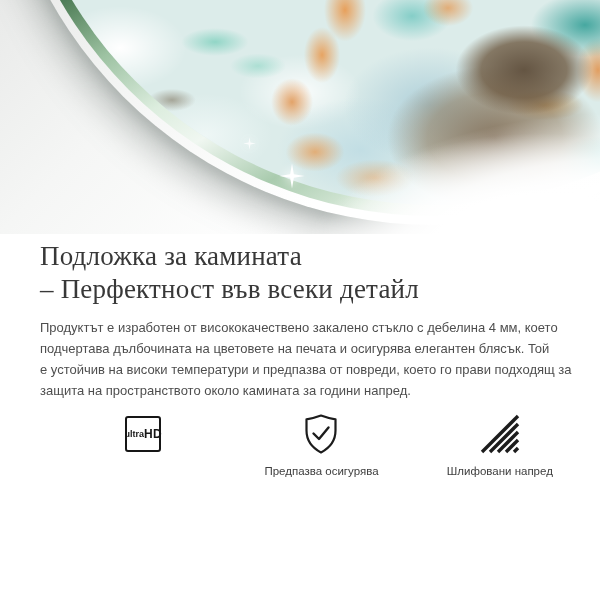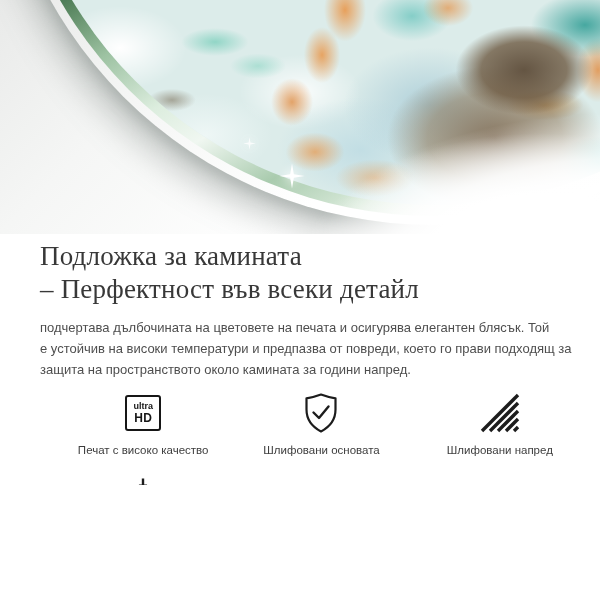--- a/index.html
+++ b/index.html
@@ -57,21 +57,21 @@
   .desc{margin:11px 0 0;font-size:13px;line-height:21px;color:#4e4e4e;}
   .desc-line{display:block;white-space:nowrap;}
 
   
   .features{margin:10px 0 0 14px;width:535px;display:grid;
             grid-template-columns:repeat(3,1fr);row-gap:18px;}
   .feature{display:flex;flex-direction:column;align-items:center;}
   .ficon{height:46px;display:flex;align-items:center;justify-content:center;}
   .flabel{margin-top:8px;font-size:11.5px;color:#3d3d3d;white-space:nowrap;}
   .uhd-box{width:32px;height:32px;border:2px solid #161616;border-radius:3px;
-           display:flex;flex-direction:column;align-items:center;justify-content:center;color:#161616;}
+           display:flex;flex-direction:row;align-items:center;justify-content:center;color:#161616;}
   .uhd-top{font-size:9px;font-weight:700;line-height:10px;}
   .uhd-bottom{font-size:12px;font-weight:800;line-height:15px;letter-spacing:.2px;}
   svg.fsvg{display:block;}
 </style>
 </head>
 <body>
 
 <div class="page">
 
   <div class="hero">
@@ -86,46 +86,46 @@
       <path d="M12 0.5 L13.7 10.3 L23.5 12 L13.7 13.7 L12 23.5 L10.3 13.7 L0.5 12 L10.3 10.3 Z" fill="#ffffff"></path>
     </svg>
   </div>
 
   <div class="content">
     <h1 class="title">
       <span class="title-line">Подложка за камината</span>
       <span class="title-line">– Перфектност във всеки детайл</span>
     </h1>
     <p class="desc">
+      <span class="desc-line">Продуктът е изработен от висококачествено закалено стъкло с дебелина 4 мм, което</span>
       <span class="desc-line">подчертава дълбочината на цветовете на печата и осигурява елегантен блясък. Той</span>
       <span class="desc-line">е устойчив на високи температури и предпазва от повреди, което го прави подходящ за</span>
       <span class="desc-line">защита на пространството около камината за години напред.</span>
     </p>
 
     <div class="features">
 
 
       <div class="feature">
         <div class="ficon">
           <div class="uhd-box">
             <span class="uhd-top">ultra</span>
             <span class="uhd-bottom">HD</span>
           </div>
         </div>
-        <div class="flabel">Печат с високо качество</div>
       </div>
 
       <div class="feature">
         <div class="ficon">
           <svg class="fsvg" width="44" height="44" viewBox="0 0 44 44" fill="none">
             <path d="M22 3.5 C26.8 5.3 31.6 6.6 36.5 7.3 V18.5 C36.5 28.8 30.6 35.9 22 40.5 C13.4 35.9 7.5 28.8 7.5 18.5 V7.3 C12.4 6.6 17.2 5.3 22 3.5 Z" stroke="#1c1c1c" stroke-width="2.2" stroke-linejoin="round"></path>
             <path d="M14.5 21.5 L20 27 L29.5 15.5" stroke="#1c1c1c" stroke-width="2.4" stroke-linecap="round" stroke-linejoin="round"></path>
           </svg>
         </div>
-        <div class="flabel">Шлифовани основата</div>
+        <div class="flabel">Предпазва осигурява</div>
       </div>
 
 
       <div class="feature">
         <div class="ficon">
           <svg class="fsvg" width="44" height="44" viewBox="0 0 44 44" fill="none">
             <path d="M4 40 L40 4" stroke="#1c1c1c" stroke-width="3.4"></path>
             <path d="M12 40 L40 12" stroke="#1c1c1c" stroke-width="3.4"></path>
             <path d="M20 40 L40 20" stroke="#1c1c1c" stroke-width="3.4"></path>
             <path d="M28 40 L40 28" stroke="#1c1c1c" stroke-width="3.4"></path>

